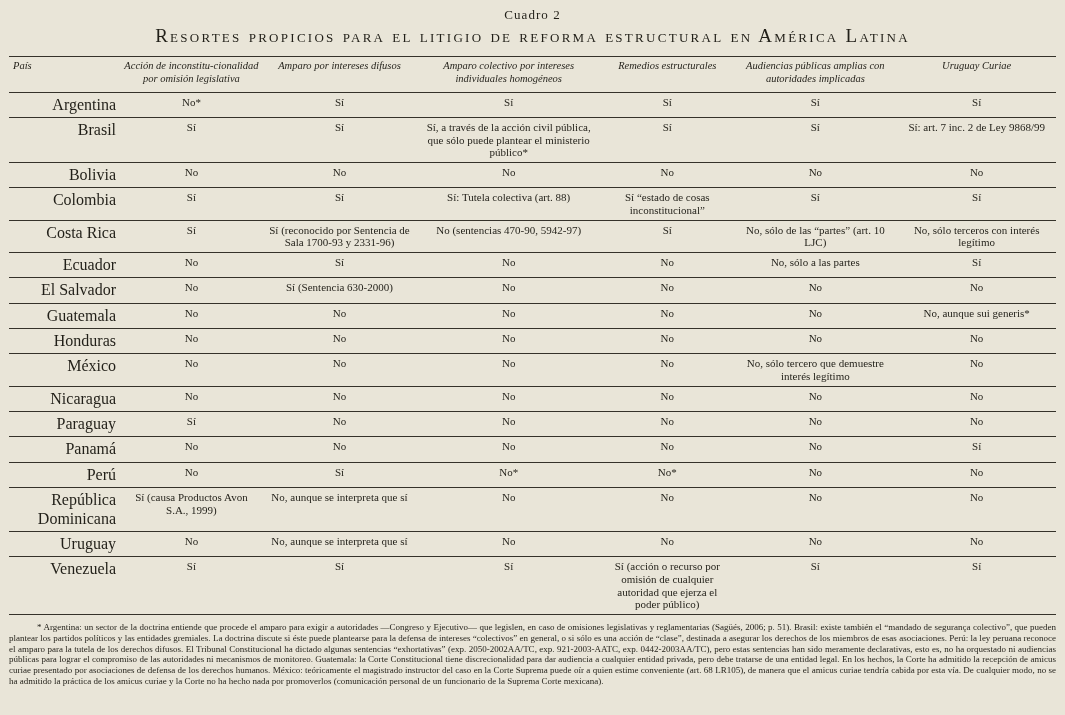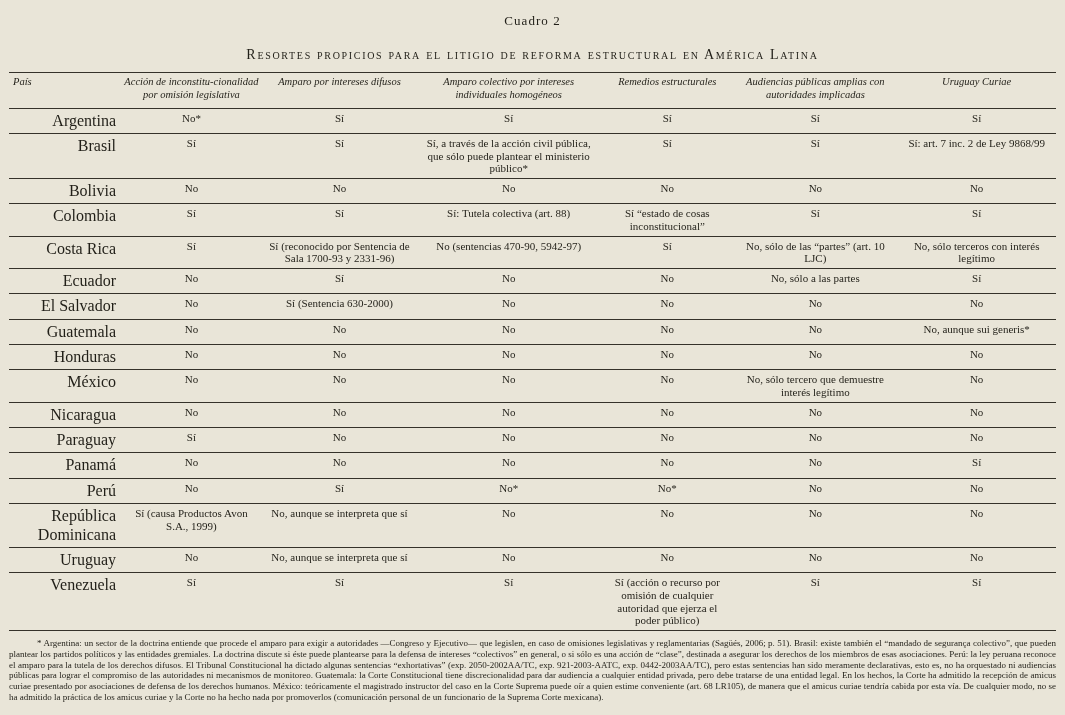--- a/index.html
+++ b/index.html
@@ -7,27 +7,27 @@
     --ink:#211f18;
     --rule:#35322a;
   }
   html,body{margin:0;padding:0;}
   body{
     width:1065px;height:715px;overflow:hidden;
     background:var(--paper);
     font-family:"Liberation Serif","DejaVu Serif",serif;
     color:var(--ink);
   }
-  .page{padding:13px 9px 0 9px;}
+  .page{padding:7px 9px 0 9px;}
   .title{
     text-align:center;font-size:13px;letter-spacing:0.08em;line-height:1.2;
   }
   .subtitle{
     text-align:center;font-variant:small-caps;letter-spacing:0.12em;
-    font-size:14px;margin-top:18px;line-height:1.2;
+    font-size:19px;margin-top:2px;line-height:1.2;
   }
   table{
     width:100%;border-collapse:collapse;margin-top:9px;
     border-top:1px solid var(--rule);
   }
   th{
     font-style:italic;font-weight:normal;font-size:10.5px;line-height:1.2;
     padding:3px 4px 6px 4px;text-align:center;vertical-align:top;
     border-bottom:1px solid var(--rule);
   }

